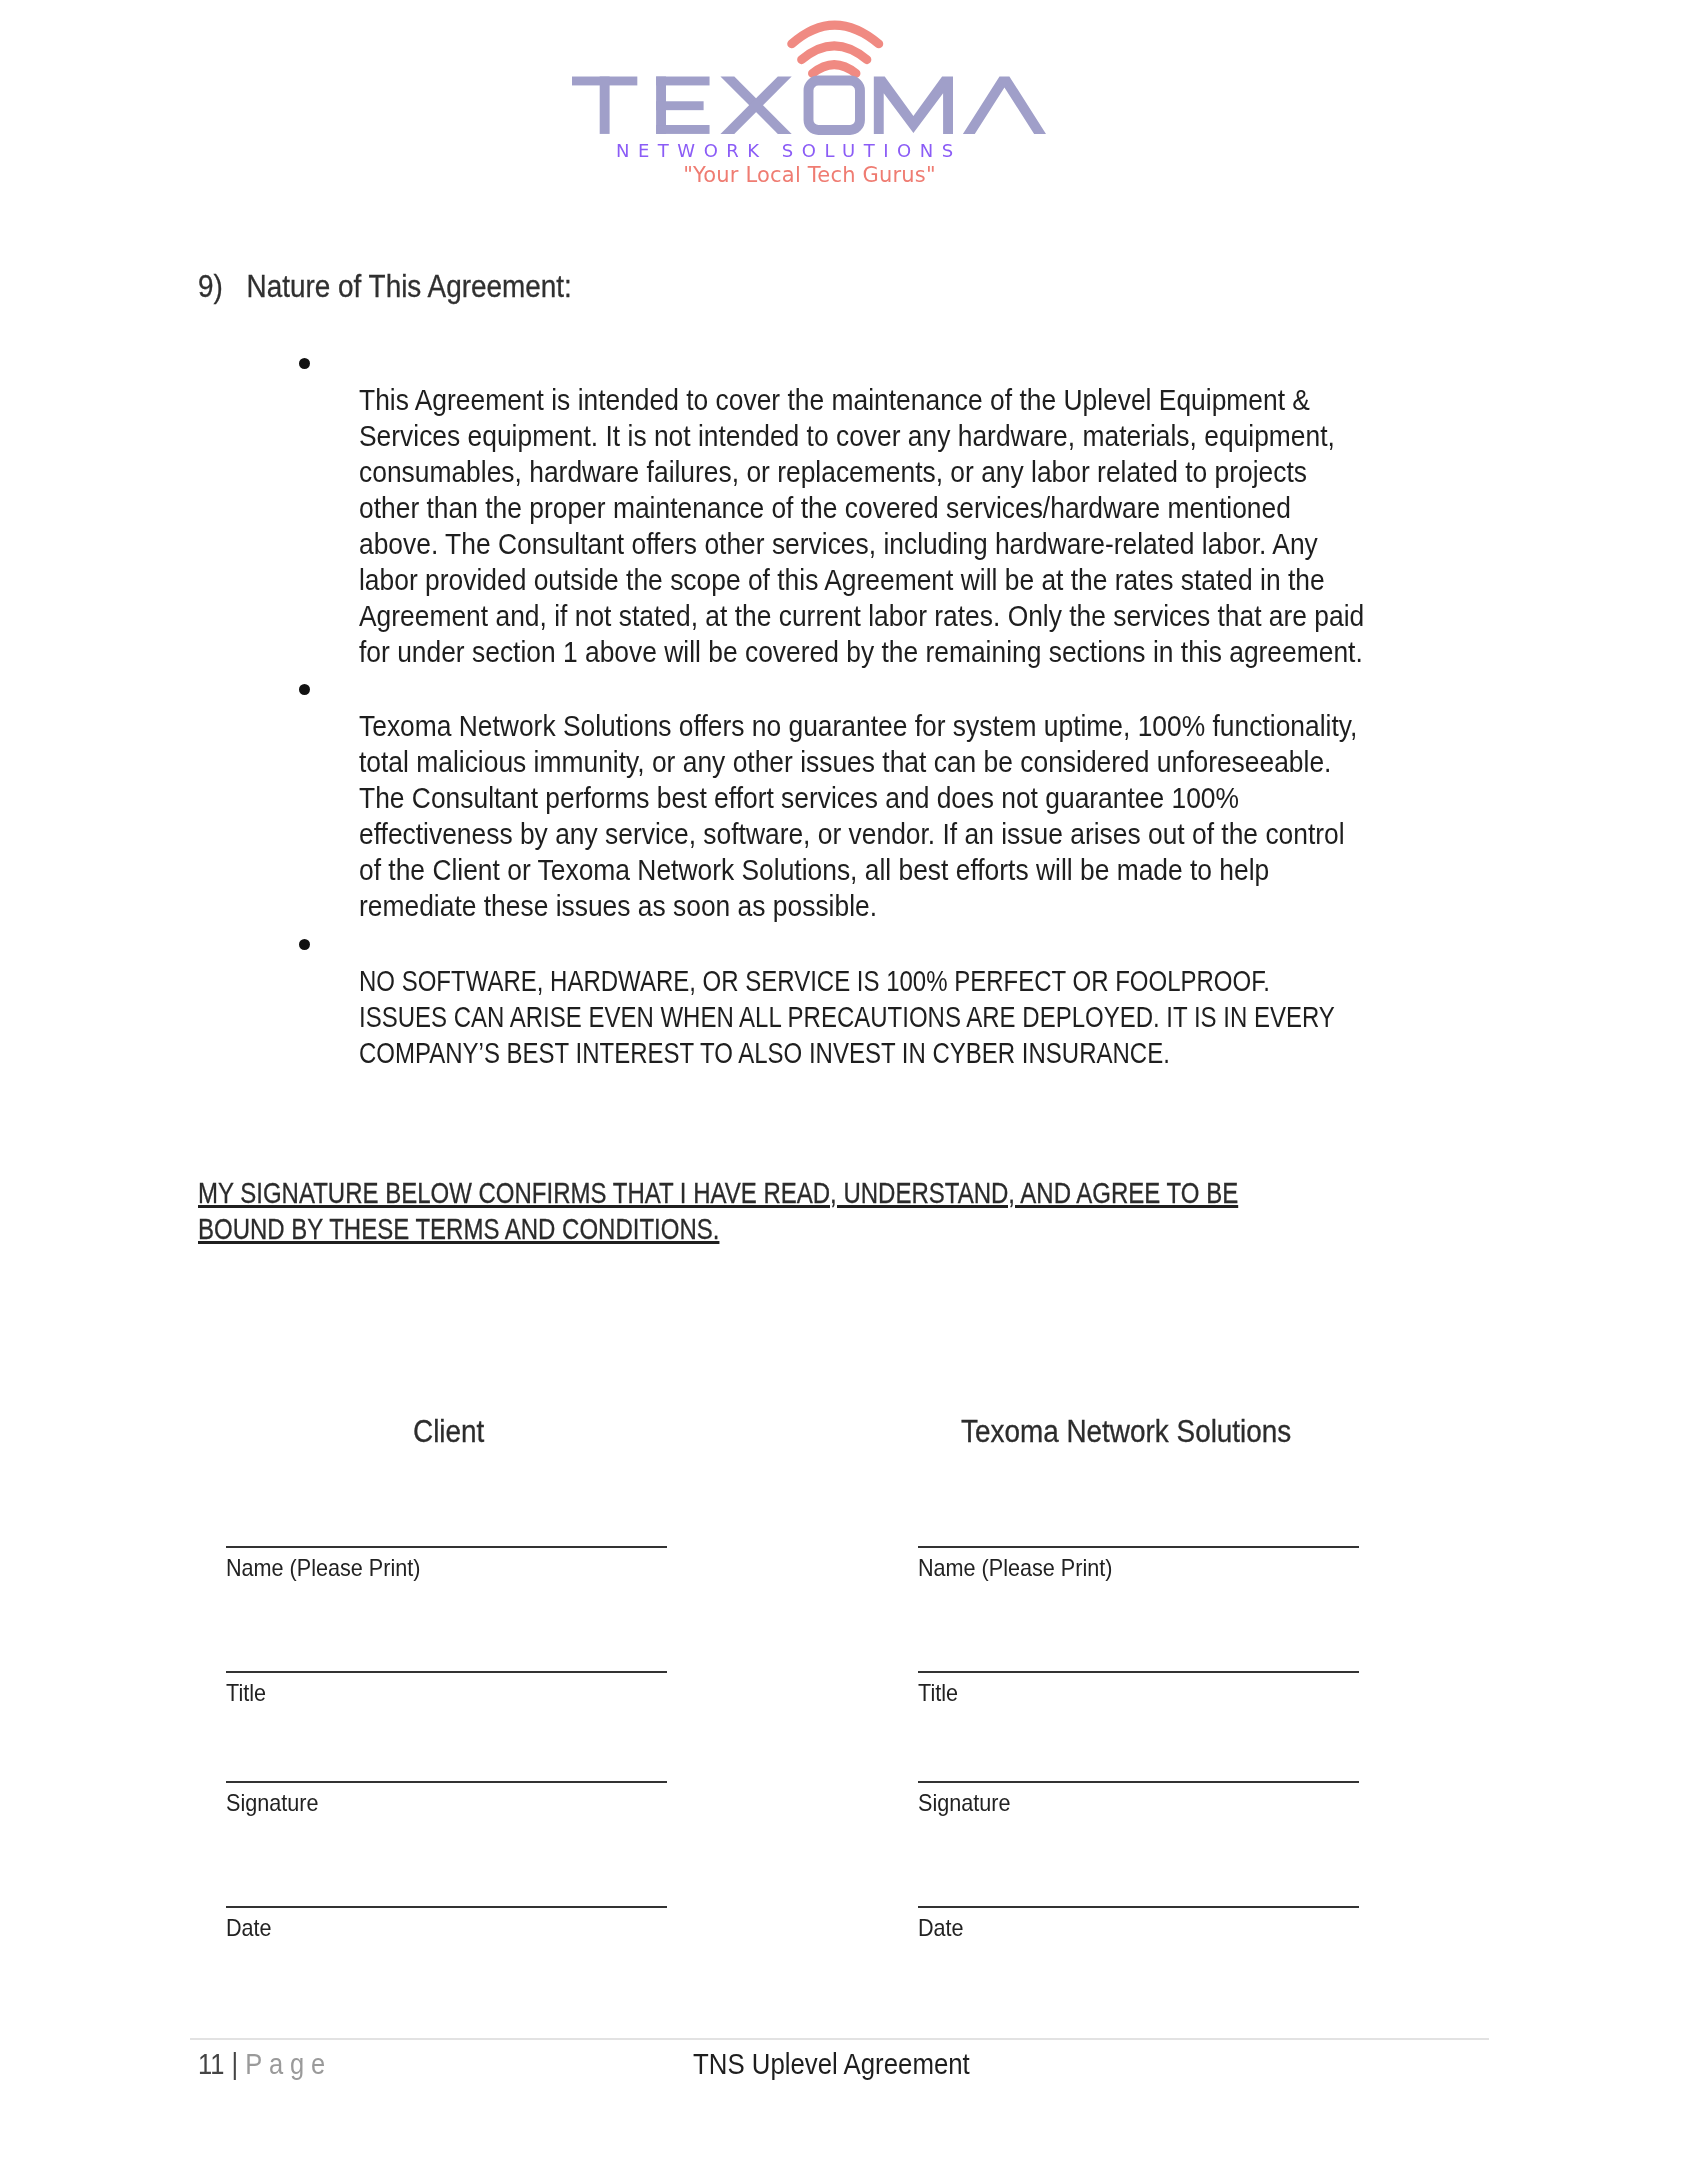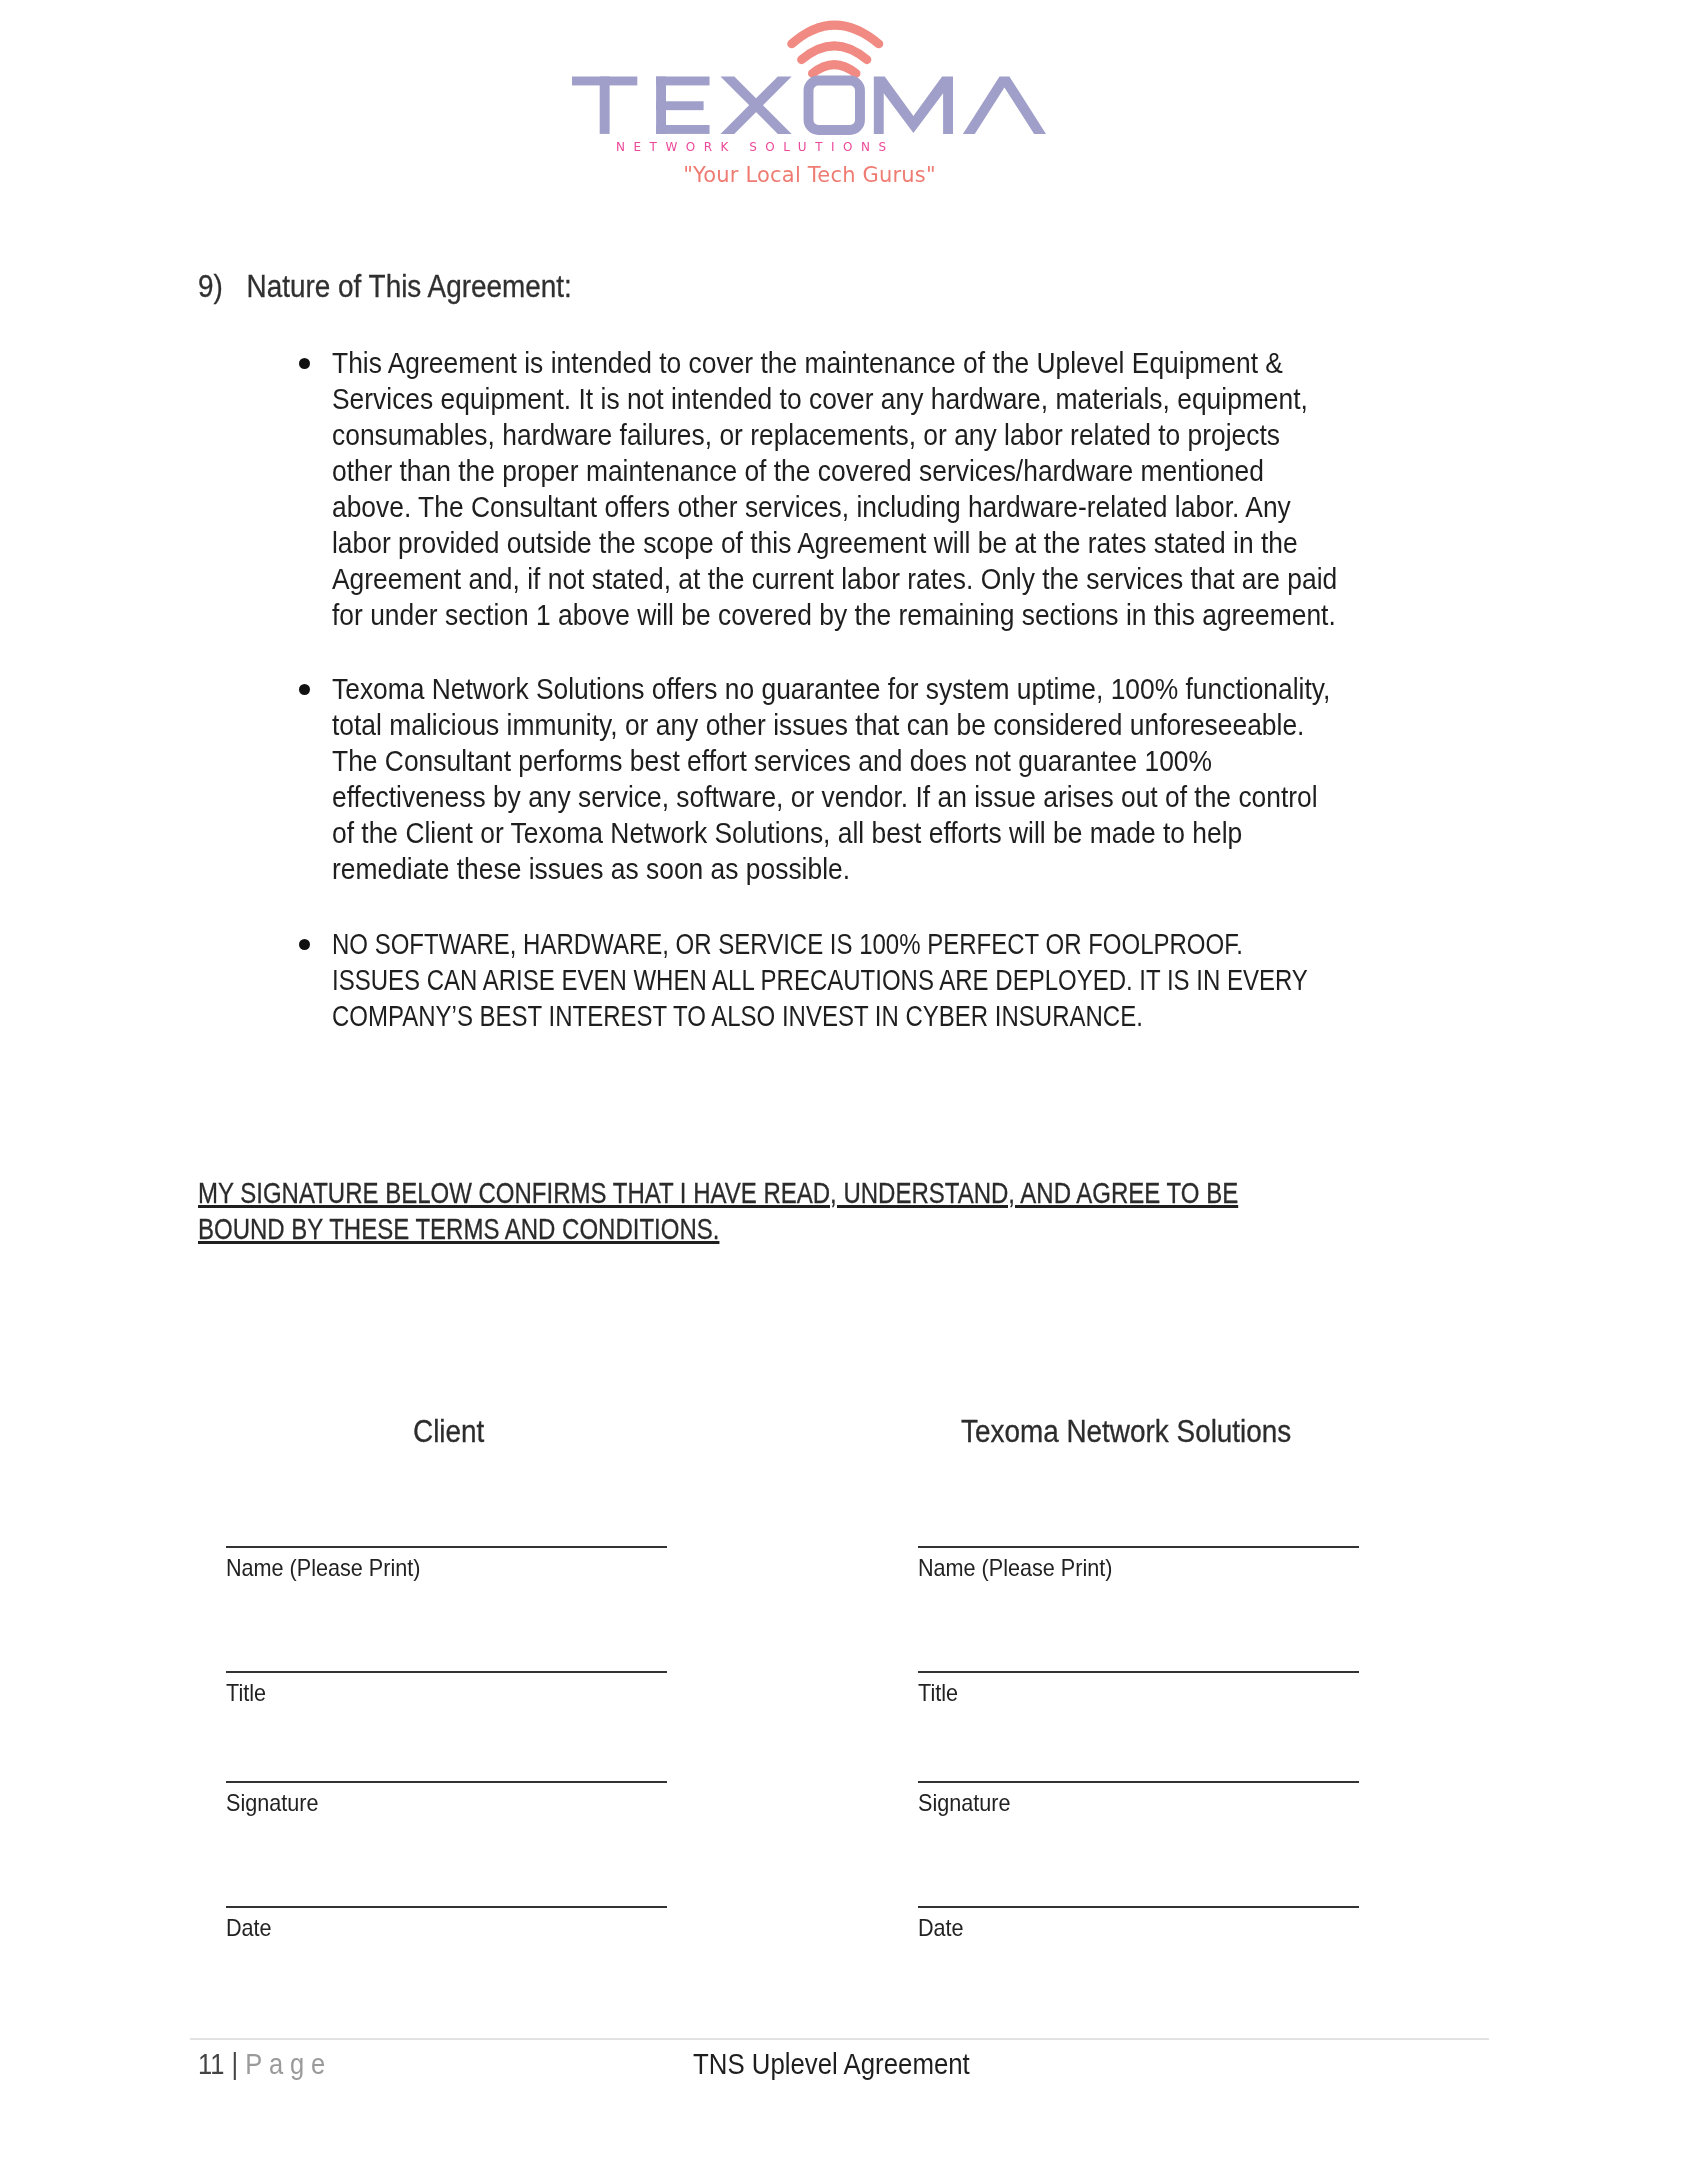--- a/index.html
+++ b/index.html
@@ -3,32 +3,32 @@
 <meta charset="utf-8">
 <style>
   html, body { margin:0; padding:0; background:#ffffff; }
   body { width:1683px; height:2178px; position:relative; overflow:hidden;
          font-family:"Liberation Sans", sans-serif; color:#1f1f1f; }
 
   
   .logo { position:absolute; left:572px; top:14px; width:475px; height:178px; }
   .logo svg { position:absolute; left:0; top:0; }
   .logo-sub { position:absolute; left:0; width:475px; text-align:center; white-space:nowrap; }
-  .logo-network { top:126px; font-size:12px; letter-spacing:8.5px; color:#ec4899; font-family:"DejaVu Sans", sans-serif; padding-left:44px; box-sizing:border-box; text-align:left; }
+  .logo-network { top:126px; font-size:18px; letter-spacing:8.5px; color:#8b5cf6; font-family:"DejaVu Sans", sans-serif; padding-left:44px; box-sizing:border-box; text-align:left; }
   .logo-tagline { top:149px; font-size:21px; color:#ef7c72; font-family:"DejaVu Sans", sans-serif; letter-spacing:0.2px; }
 
   
   .section-heading { position:absolute; left:198px; top:269px; font-size:31px; color:#303030; white-space:nowrap;
                      transform:scaleX(0.9); transform-origin:left top; -webkit-text-stroke:0.3px #303030; }
   .section-heading .num { display:inline-block; width:54px; }
 
   
   .bullet-block { position:absolute; left:293px; }
   .bullet-dot { position:absolute; left:6px; width:11px; height:11px; border-radius:50%; background:#111; }
-  .bullet-lines { position:absolute; left:39px; }
+  .bullet-lines { position:absolute; left:66px;margin-top:37px; }
   .line { display:block; height:36px; line-height:36px; font-size:30px; white-space:nowrap;
           transform:scaleX(0.88); transform-origin:left center; color:#1e1e1e; font-weight:normal; }
   .line.caps { transform:scaleX(0.80); }
 
   
   .confirm { position:absolute; left:198px; top:1175px;text-decoration:underline; }
   .confirm .cline { display:block; height:36px; line-height:36px; font-size:30px; white-space:nowrap;
                     transform:scaleX(0.80); transform-origin:left center; color:#2b2b2b; -webkit-text-stroke:0.3px #2b2b2b; }
 
   

